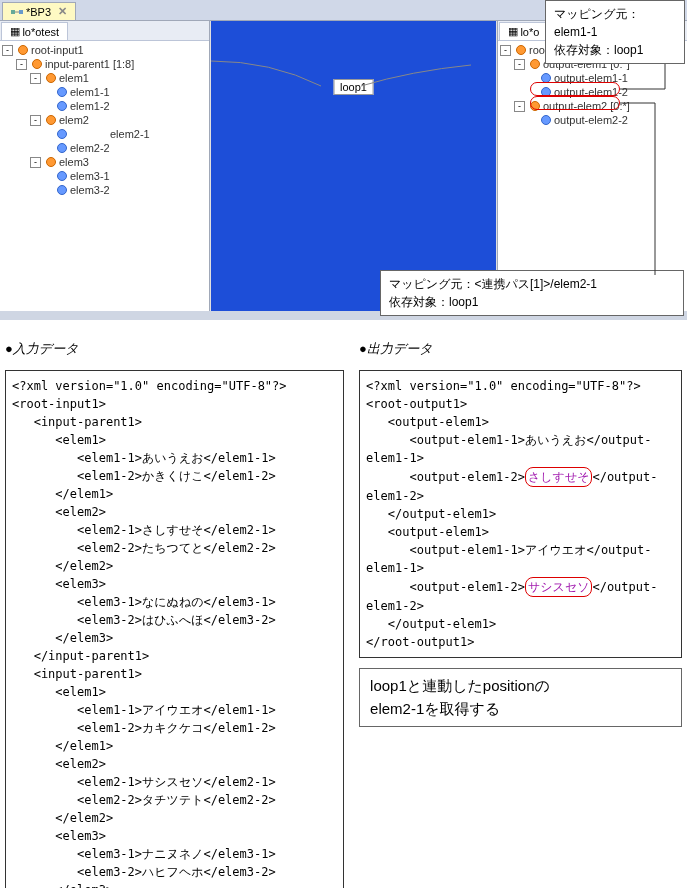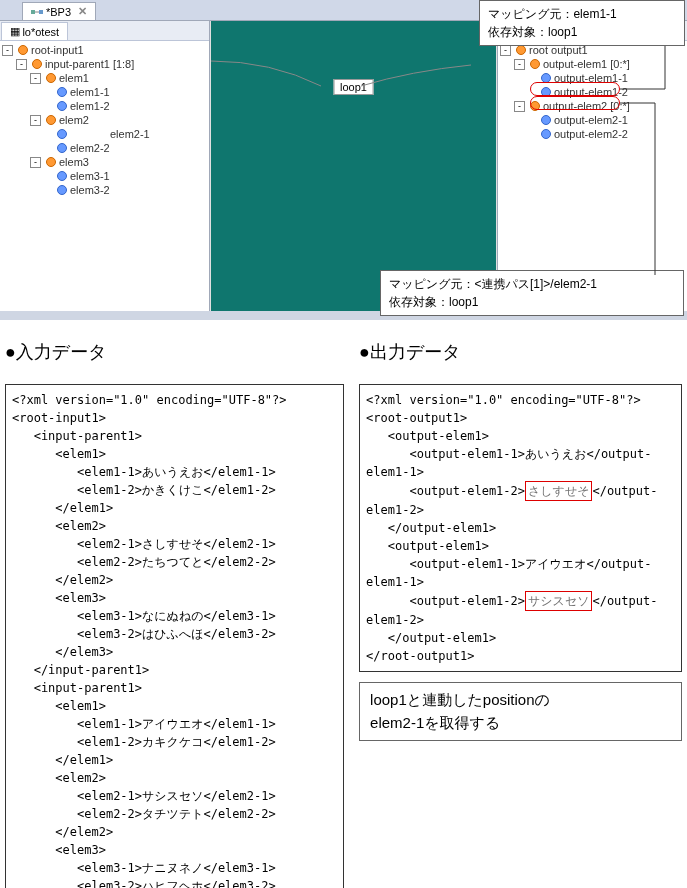--- a/index.html
+++ b/index.html
@@ -1,54 +1,54 @@
 <!DOCTYPE html>
 <html><head>
 <meta charset="utf-8">
 <style>
 * { margin: 0; padding: 0; box-sizing: border-box; }
 body { font-family: "MS UI Gothic", sans-serif; font-size: 12px; background: #fff; width: 687px; }
 
 .mapping-area { background: #cfd6e3; position: relative; height: 320px; }
 .tab-bar { display: flex; background: #d0d8e8; padding: 2px 0 0 2px; border-bottom: 1px solid #a0a8b8; }
-.tab { background: #ffffff; padding: 2px 8px; font-size: 11px; border: 1px solid #a0a8b8; border-bottom: none; display: flex; align-items: center; gap: 3px; margin-left: 20px; }
+.tab { background: #fef9c3; padding: 2px 8px; font-size: 11px; border: 1px solid #a0a8b8; border-bottom: none; display: flex; align-items: center; gap: 3px; }
 .tab-icon { width: 12px; height: 12px; display: inline-block; }
 .close-x { color: #888; font-weight: bold; margin-left: 4px; cursor: pointer; }
 
 .panels { display: flex; height: 290px; }
 .tree-panel { background: #fff; width: 210px; overflow: auto; border-right: 1px solid #a0a8b8; }
 .tree-panel.right { width: 190px; border-left: 1px solid #a0a8b8; border-right: none; }
-.mid-area { flex: 1; background: #0f766e; position: relative; border-left: 1px solid #e0e0e0; border-right: 1px solid #e0e0e0; }
+.mid-area { flex: 1; background: #1d4ed8; position: relative; border-left: 1px solid #e0e0e0; border-right: 1px solid #e0e0e0; }
 
 .panel-tabs { background: #e8ecf4; border-bottom: 1px solid #bcc5d8; display: flex; font-size: 11px; }
 .panel-tab { padding: 2px 8px; background: #fff; border: 1px solid #bcc5d8; border-bottom: none; margin: 1px 0 0 1px; display: flex; align-items: center; gap: 2px; }
 
 .tree-content { padding: 2px; font-size: 11px; }
 .tree-node { display: flex; align-items: center; padding: 1px 0; white-space: nowrap; }
 .expander { width: 11px; height: 11px; border: 1px solid #888; background: #fff; display: inline-flex; align-items: center; justify-content: center; font-size: 9px; line-height: 1; margin-right: 2px; cursor: pointer; }
 .node-icon { width: 10px; height: 10px; border-radius: 50%; display: inline-block; margin: 0 3px; }
 .icon-orange { background: #ff9933; border: 1px solid #cc6600; }
 .icon-blue { background: #6699ff; border: 1px solid #3366cc; }
 .node-label { color: #333; }
 
 .loop-label { position: absolute; top: 58px; left: 50%; transform: translateX(-50%); border: 1px solid #999; background: #fff; padding: 1px 6px; font-size: 11px; }
 
 .callout { position: absolute; border: 1px solid #666; background: #fff; padding: 4px 8px; font-size: 12px; line-height: 1.5; }
-.callout-1 { top: 0; right: 2px; width: 206px; z-index: 5; }
+.callout-1 { top: 0; right: 2px; width: 140px; z-index: 5; }
 .callout-2 { top: 270px; left: 380px; width: 304px; }
 
 svg.lines { position: absolute; top: 0; left: 0; pointer-events: none; }
 .highlight-oval { position: absolute; border: 1px solid #d00; border-radius: 8px; }
 
 .data-section { display: flex; gap: 15px; margin-top: 20px; padding: 0 5px; align-items: flex-start; }
 .data-col { flex: 1; }
 .data-col.left { flex: 1.05; }
-.data-title { font-size: 18px; margin-bottom: 20px; }
+.data-title { font-size: 13px; margin-bottom: 12px; font-style: italic; }
 .data-box { border: 1px solid #333; padding: 6px; font-family: "MS Gothic", monospace; font-size: 12px; line-height: 1.5; white-space: pre; overflow: hidden; }
-.red-oval { border: 1px solid #d00; border-radius: 0; padding: 0 2px; color: #737373; display: inline-block; }
+.red-oval { border: 1px solid #d00; border-radius: 8px; padding: 0 2px; color: #a21caf; display: inline-block; }
 
 .note-box { border: 1px solid #666; padding: 6px 10px; margin-top: 10px; font-size: 15px; line-height: 1.5; }
 </style>
 </head>
 <body>
 
 <div class="mapping-area">
   <div class="tab-bar">
     <div class="tab">
       <span class="tab-icon"><svg viewBox="0 0 12 12">
@@ -157,24 +157,20 @@
               <span class="node-label">output-elem1-1</span>
             </div>
             <div class="tree-node" style="padding-left: 38px;">
               <span class="node-icon icon-blue"></span>
               <span class="node-label">output-elem1-2</span>
             </div>
             <div class="tree-node" style="padding-left: 14px;">
               <span class="expander">-</span>
               <span class="node-icon icon-orange"></span>
               <span class="node-label">output-elem2 [0:*]</span>
-            </div>
-            <div class="tree-node" style="padding-left: 38px;">
-              <span class="node-icon icon-blue"></span>
-              <span class="node-label">output-elem2-1</span>
             </div>
             <div class="tree-node" style="padding-left: 38px;">
               <span class="node-icon icon-blue"></span>
               <span class="node-label">output-elem2-2</span>
             </div>
           </div>
       </div>
     </div>
   </div>
 

